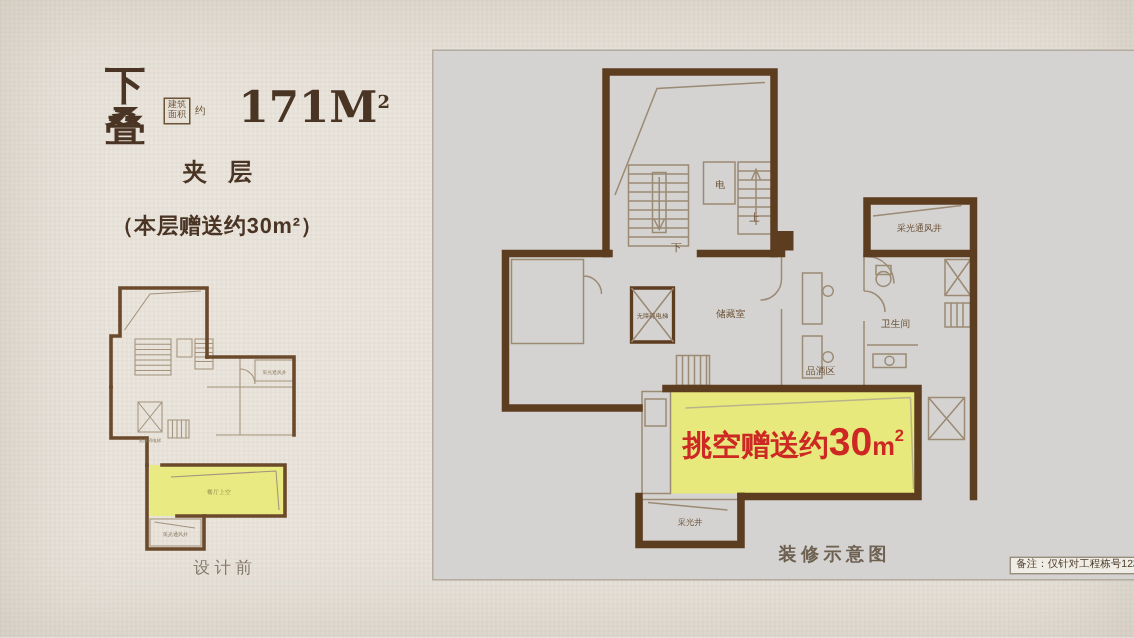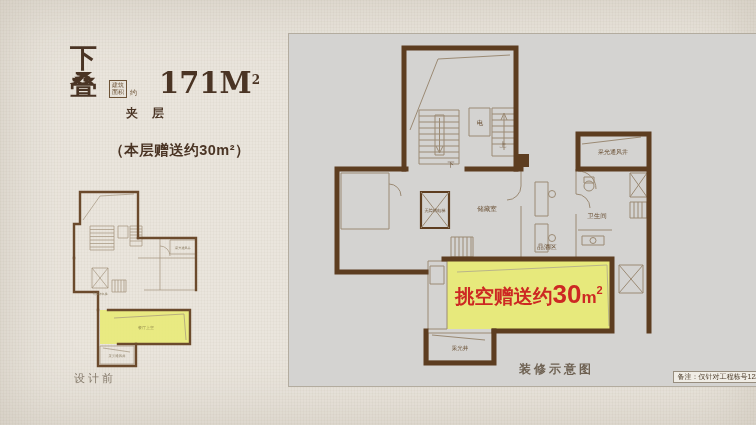--- a/index.html
+++ b/index.html
@@ -9,42 +9,42 @@
     background-color:#eae5dd;
     background-image:
       linear-gradient(90deg, rgba(175,163,145,.07) 1px, transparent 1px),
       linear-gradient(rgba(175,163,145,.06) 1px, transparent 1px);
     background-size:3px 3px;
     box-shadow:inset 0 0 70px rgba(120,104,82,.22);
   }
   
   .title-row{
     position:absolute;left:70px;top:44px;width:190px;
-    display:flex;align-items:flex-end;color:#4a3424;
+    display:flex;align-items:center;color:#4a3424;
     font-family:"DejaVu Serif","Liberation Serif",serif;
   }
   .title-main{font-size:27px;font-weight:bold;letter-spacing:2px;line-height:1;}
   .area-box{
     margin:6px 3px 0 6px;border:1px solid #6d5336;color:#6d5336;
     font-size:6px;line-height:1.15;padding:1px 2px;text-align:center;white-space:nowrap;
   }
   .area-approx{font-size:7px;color:#6d5336;margin:6px 2px 0 0;}
   .area-value{font-size:29px;font-weight:bold;line-height:1;margin-left:20px;}
   .area-sup{font-size:12px;vertical-align:9px;}
   .mezz-label{
     position:absolute;left:70px;top:105px;width:150px;text-align:center;
-    color:#4a3424;font-size:12px;font-weight:bold;letter-spacing:14px;text-indent:14px;
+    color:#4a3424;font-size:16px;font-weight:bold;letter-spacing:14px;text-indent:14px;
   }
   .bonus-note{
-    position:absolute;left:40px;top:141px;width:210px;text-align:right;
+    position:absolute;left:40px;top:141px;width:210px;text-align:center;
     color:#4a3424;font-size:14.5px;font-weight:bold;letter-spacing:.5px;
   }
   .before-plan{position:absolute;left:60px;top:182px;}
   .before-caption{
-    position:absolute;left:74px;top:371px;width:120px;
+    position:absolute;left:90px;top:371px;width:120px;text-align:center;
     color:#857a6b;font-size:11px;letter-spacing:3px;
   }
   
   .panel{
     position:absolute;left:288px;top:33px;width:518px;height:354px;
     background:#d4d3d1;border:1px solid #b3ac9f;box-sizing:border-box;
   }
   .panel svg{position:absolute;left:0;top:0;}
   .panel-caption{
     position:absolute;left:0;right:0;bottom:8px;text-align:center;

